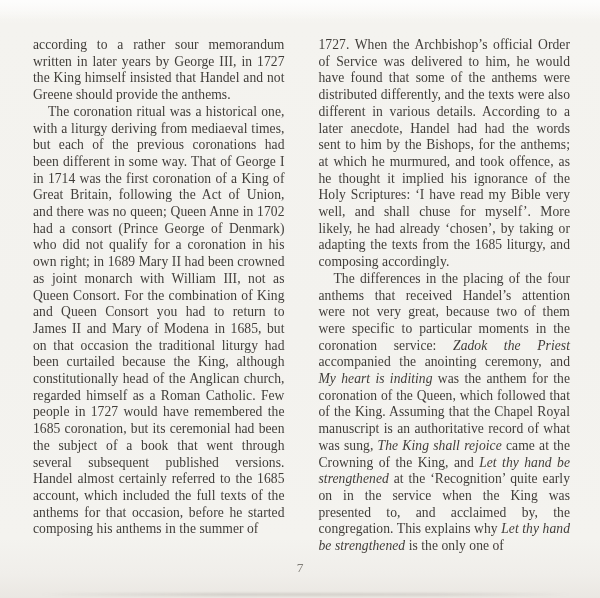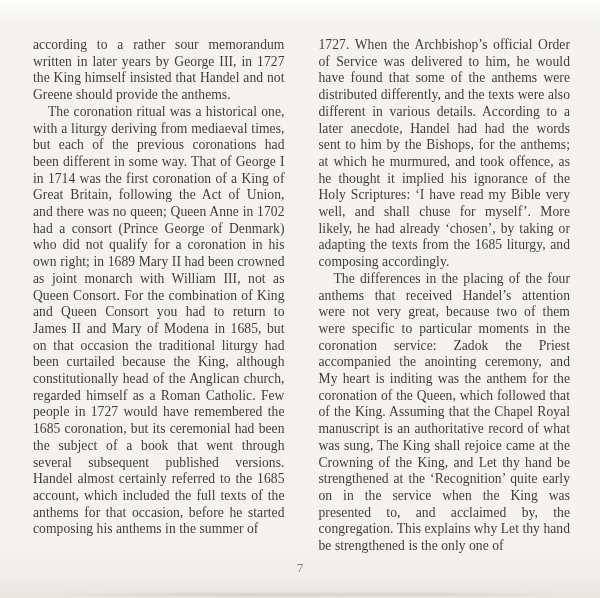--- a/index.html
+++ b/index.html
@@ -29,21 +29,21 @@
   .column {
     width: 258px;
     text-align: justify;
     font-size: 13.6px;
     line-height: 16.7px;
     color: #403d39;
     letter-spacing: 0.05px;
   }
   .column p { margin: 0; padding: 0; }
   .column p.indent { text-indent: 15px; }
-  .italic { }
+  .italic { font-style: italic; }
   .page-number {
     position: absolute; top: 560px; left: 0; width: 600px;
     text-align: center;
     font-size: 13.5px;
     color: #807d77;
   }
   .bottom-shadow {
     position: absolute; bottom: 2px; left: 40px; right: 30px; height: 3px;
     background: linear-gradient(90deg,
       rgba(125,119,110,0) 0%,

